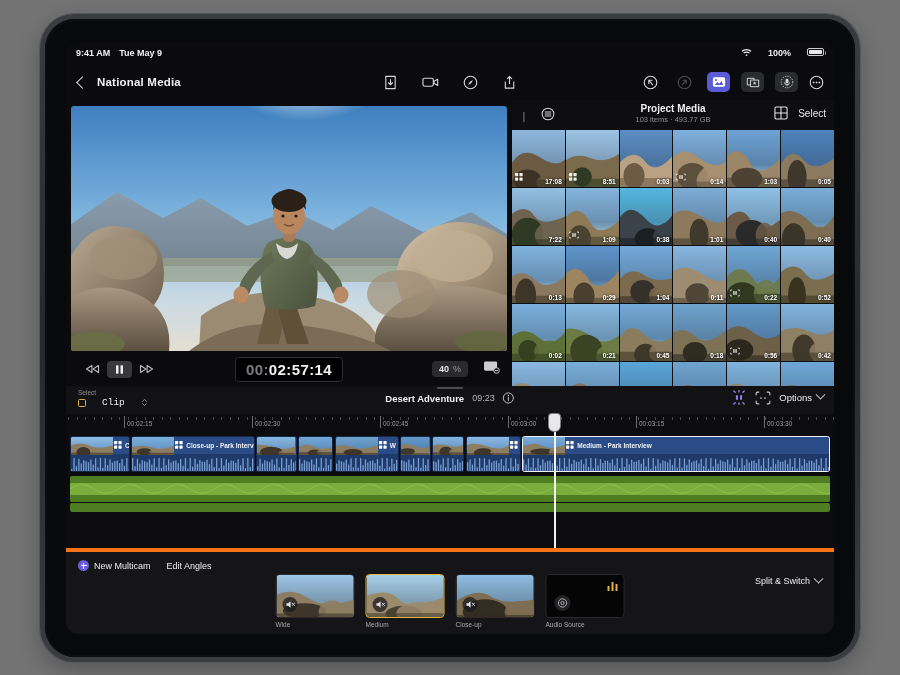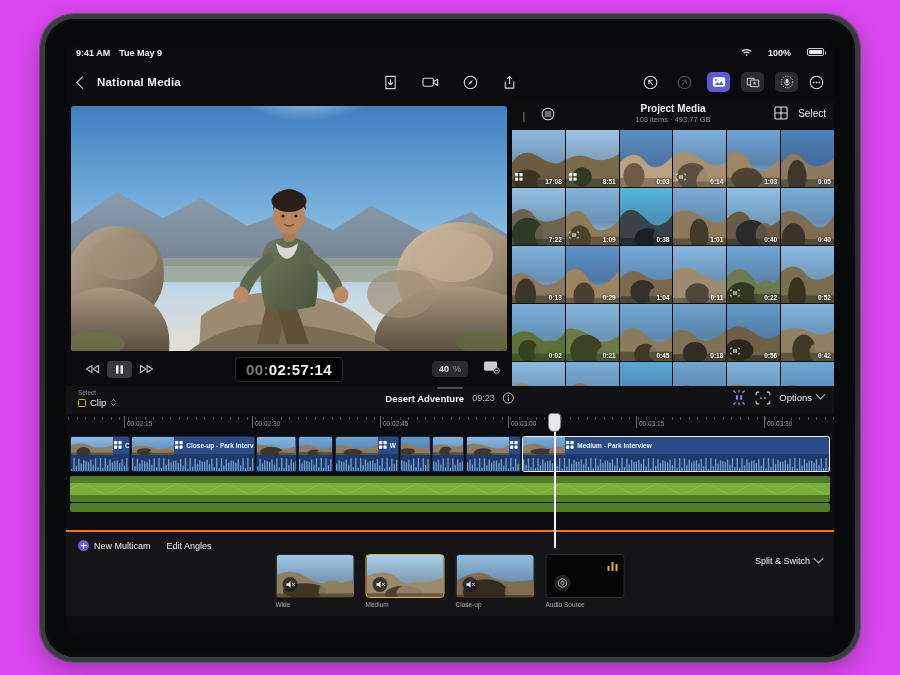--- a/index.html
+++ b/index.html
@@ -2,21 +2,21 @@
 <html><head>
 <meta charset="utf-8">
 <style>
   * { box-sizing: border-box; margin: 0; padding: 0; }
   html, body {
     width: 900px; height: 675px;
     background: #ffffff;
     font-family: "Liberation Sans", sans-serif;
     overflow: hidden;
   }
-  #stage { position: relative; width: 900px; height: 675px; background:#d946ef; }
+  #stage { position: relative; width: 900px; height: 675px; background:#737373; }
 
   
   .device {
     position: absolute; left: 40px; top: 14px;
     width: 820px; height: 648px;
     border-radius: 34px;
     background: linear-gradient(180deg,#3a3c40 0%, #26282b 50%, #3a3c40 100%);
     box-shadow: 0 0 0 1px #55585c, 0 8px 22px rgba(0,0,0,.25);
   }
   .device-inner {
@@ -116,21 +116,21 @@
           grid-template-columns:repeat(6,1fr); grid-auto-rows:57px; gap:1px; }
   .cell { position:relative; overflow:hidden; background:#1b2430; }
   .cell .dur { position:absolute; right:3px; bottom:2px; color:#fff; font-size:6.5px; font-weight:bold;
                text-shadow:0 0 3px rgba(0,0,0,.85); }
   .cell .badge { position:absolute; left:3px; bottom:2px; color:#fff; opacity:.92; }
 
   
   .tl-bar { position:absolute; left:0; top:286px; width:768px; height:28px; background:#121214; }
   .tl-select { position:absolute; left:12px; top:3px; }
   .tl-select .lbl { color:#8e8e93; font-size:6.5px; }
-  .tl-select .val { display:flex; align-items:center; gap:4px; color:#ededf0; font-size:9.5px; margin-top:1px;}
+  .tl-select .val { display:flex; align-items:center; gap:16px; color:#ededf0; font-size:9.5px; margin-top:1px;font-family:Liberation Mono, monospace;}
   .sq-y { width:8px; height:8px; border:1.5px solid #e0b23c; border-radius:1.5px; }
   .tl-center { position:absolute; left:50%; top:6px; transform:translateX(-50%); display:flex; align-items:center; gap:8px;}
   .tl-center .nm { color:#f0f0f2; font-size:9.5px; font-weight:bold;}
   .tl-center .dur { color:#b6b6ba; font-size:9px;}
   .tl-grabber { position:absolute; left:50%; top:1px; transform:translateX(-50%); width:26px; height:2px; background:#4a4a4f; border-radius:1px;}
   .tl-right { position:absolute; right:10px; top:4px; display:flex; align-items:center; gap:8px;}
   .tl-options { color:#ededf0; font-size:9.5px; display:flex; align-items:center; gap:5px;}
   .chev-down { width:7px; height:7px; border-right:1.5px solid #c9c9cd; border-bottom:1.5px solid #c9c9cd; transform:rotate(45deg) translate(-2px,-2px); }
 
   
@@ -149,21 +149,21 @@
   .vclip .lbl { position:absolute; left:3px; top:4px; display:flex; align-items:center; gap:3px;
                 color:#eef1f7; font-size:6.5px; font-weight:bold; white-space:nowrap; overflow:hidden; }
   .vclip .wave { position:absolute; left:0; right:0; bottom:0; height:17px; background:#1e3a6b; }
   .atrack { position:absolute; left:4px; top:44px; right:4px; height:26px; background:#4e7d22; border-radius:2.5px; overflow:hidden;}
   .atrack2 { position:absolute; left:4px; top:71px; right:4px; height:9px; background:#4e7d22; border-radius:2px;}
   .playhead { position:absolute; top:314px; width:1.5px; height:134px; background:#f2f2f5; z-index:20; }
   .ph-handle { position:absolute; top:314px; width:11px; height:17px; background:#e9e9ec;
                border-radius:3px 3px 5px 5px; z-index:21; box-shadow:0 0 0 1px #7c7c82;}
 
   
-  .mpanel { position:absolute; left:0; top:430px; width:768px; height:86px; background:#151517; border-top:2px solid #f97316;}
+  .mpanel { position:absolute; left:0; top:448px; width:768px; height:86px; background:#151517; border-top:4px solid #f97316;}
   .mp-top { position:absolute; left:12px; top:8px; display:flex; align-items:center; gap:16px;}
   .plus-circ { width:11px; height:11px; border-radius:50%; background:#6a5bd8; position:relative;}
   .plus-circ::before,.plus-circ::after{content:""; position:absolute; background:#fff;}
   .plus-circ::before{left:2.5px; top:5px; width:6px; height:1.3px;}
   .plus-circ::after{left:4.85px; top:2.6px; width:1.3px; height:6px;}
   .mp-link { color:#ededf0; font-size:9px; display:flex; align-items:center; gap:5px;}
   .mp-right { position:absolute; right:12px; top:8px; color:#ededf0; font-size:9px; display:flex; align-items:center; gap:5px;margin-top:16px;}
   .angles { position:absolute; left:50%; top:22px; transform:translateX(-50%); display:flex; gap:11px;}
   .angle { width:79px; }
   .angle .thumb { width:79px; height:44px; border-radius:4px; overflow:hidden; position:relative; background:#0a0a0a; border:1px solid #2a2a2e;}

